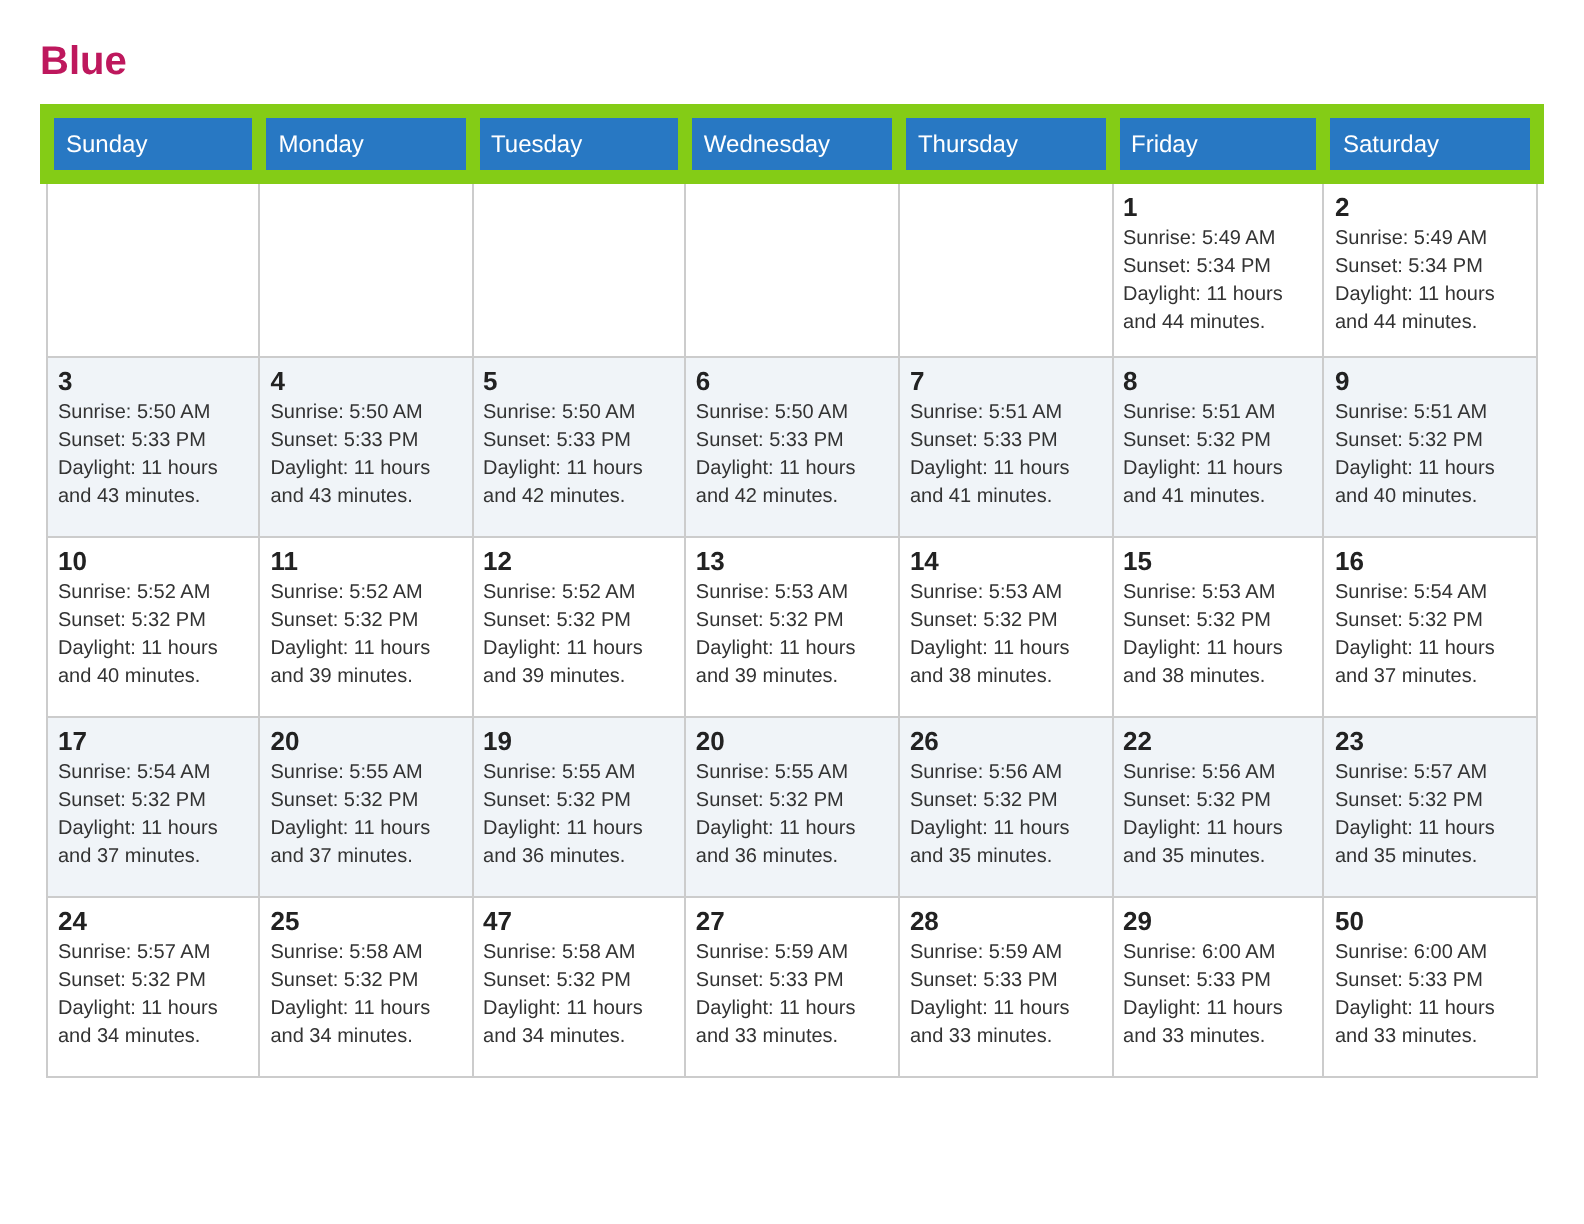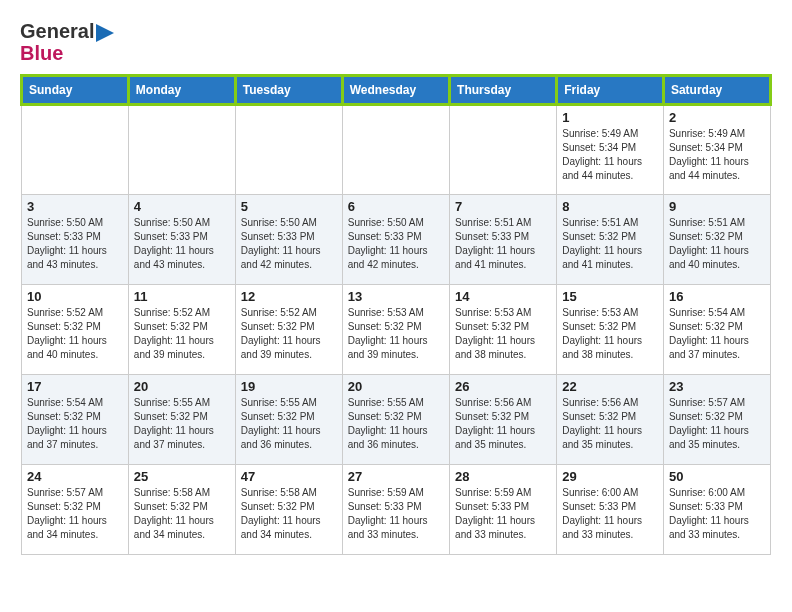--- a/index.html
+++ b/index.html
@@ -37,22 +37,22 @@
       width: 100%;
       border-collapse: collapse;
       font-size: 11px;
     }
     thead th {
       background: #2878c3;
       color: #fff;
       text-align: left;
       padding: 6px 6px;
       font-size: 12px;
-      font-weight: bold;
-      border: 3px solid #84cc16;
+      font-weight: normal;
+      border: 7px solid #84cc16;
     }
     tbody td {
       border: 1px solid #ccc;
       vertical-align: top;
       padding: 4px 5px;
       width: 108px;
       height: 90px;
       background: #fff;
     }
     tbody tr:nth-child(even) td {
@@ -71,27 +71,20 @@
       line-height: 1.4;
     }
     .empty { background: #fff !important; }
   </style>
 </head>
 <body>
 
 <div class="header-area">
   <div class="logo">
   <div style="display:flex;flex-direction:column;align-items:flex-start;">
-    <div style="display:flex;align-items:center;">
-      <div style="font-size:20px;font-weight:bold;color:#333;line-height:1.1;">
-        <span style="color:#333;">General</span><svg style="display:inline;vertical-align:middle;margin-left:2px;" width="18" height="18" viewBox="0 0 18 18">
-              <polygon points="0,0 18,9 0,18" fill="#1a6bb5"></polygon>
-            </svg>
-      </div>
-    </div>
     <div style="font-size:20px;font-weight:bold;color:#be185d;line-height:1.1;">Blue</div>
   </div>
 </div>
   <div class="title-area">
     <div class="month-title"></div>
     <div class="location-title"></div>
   </div>
 </div>
 
 <table>

